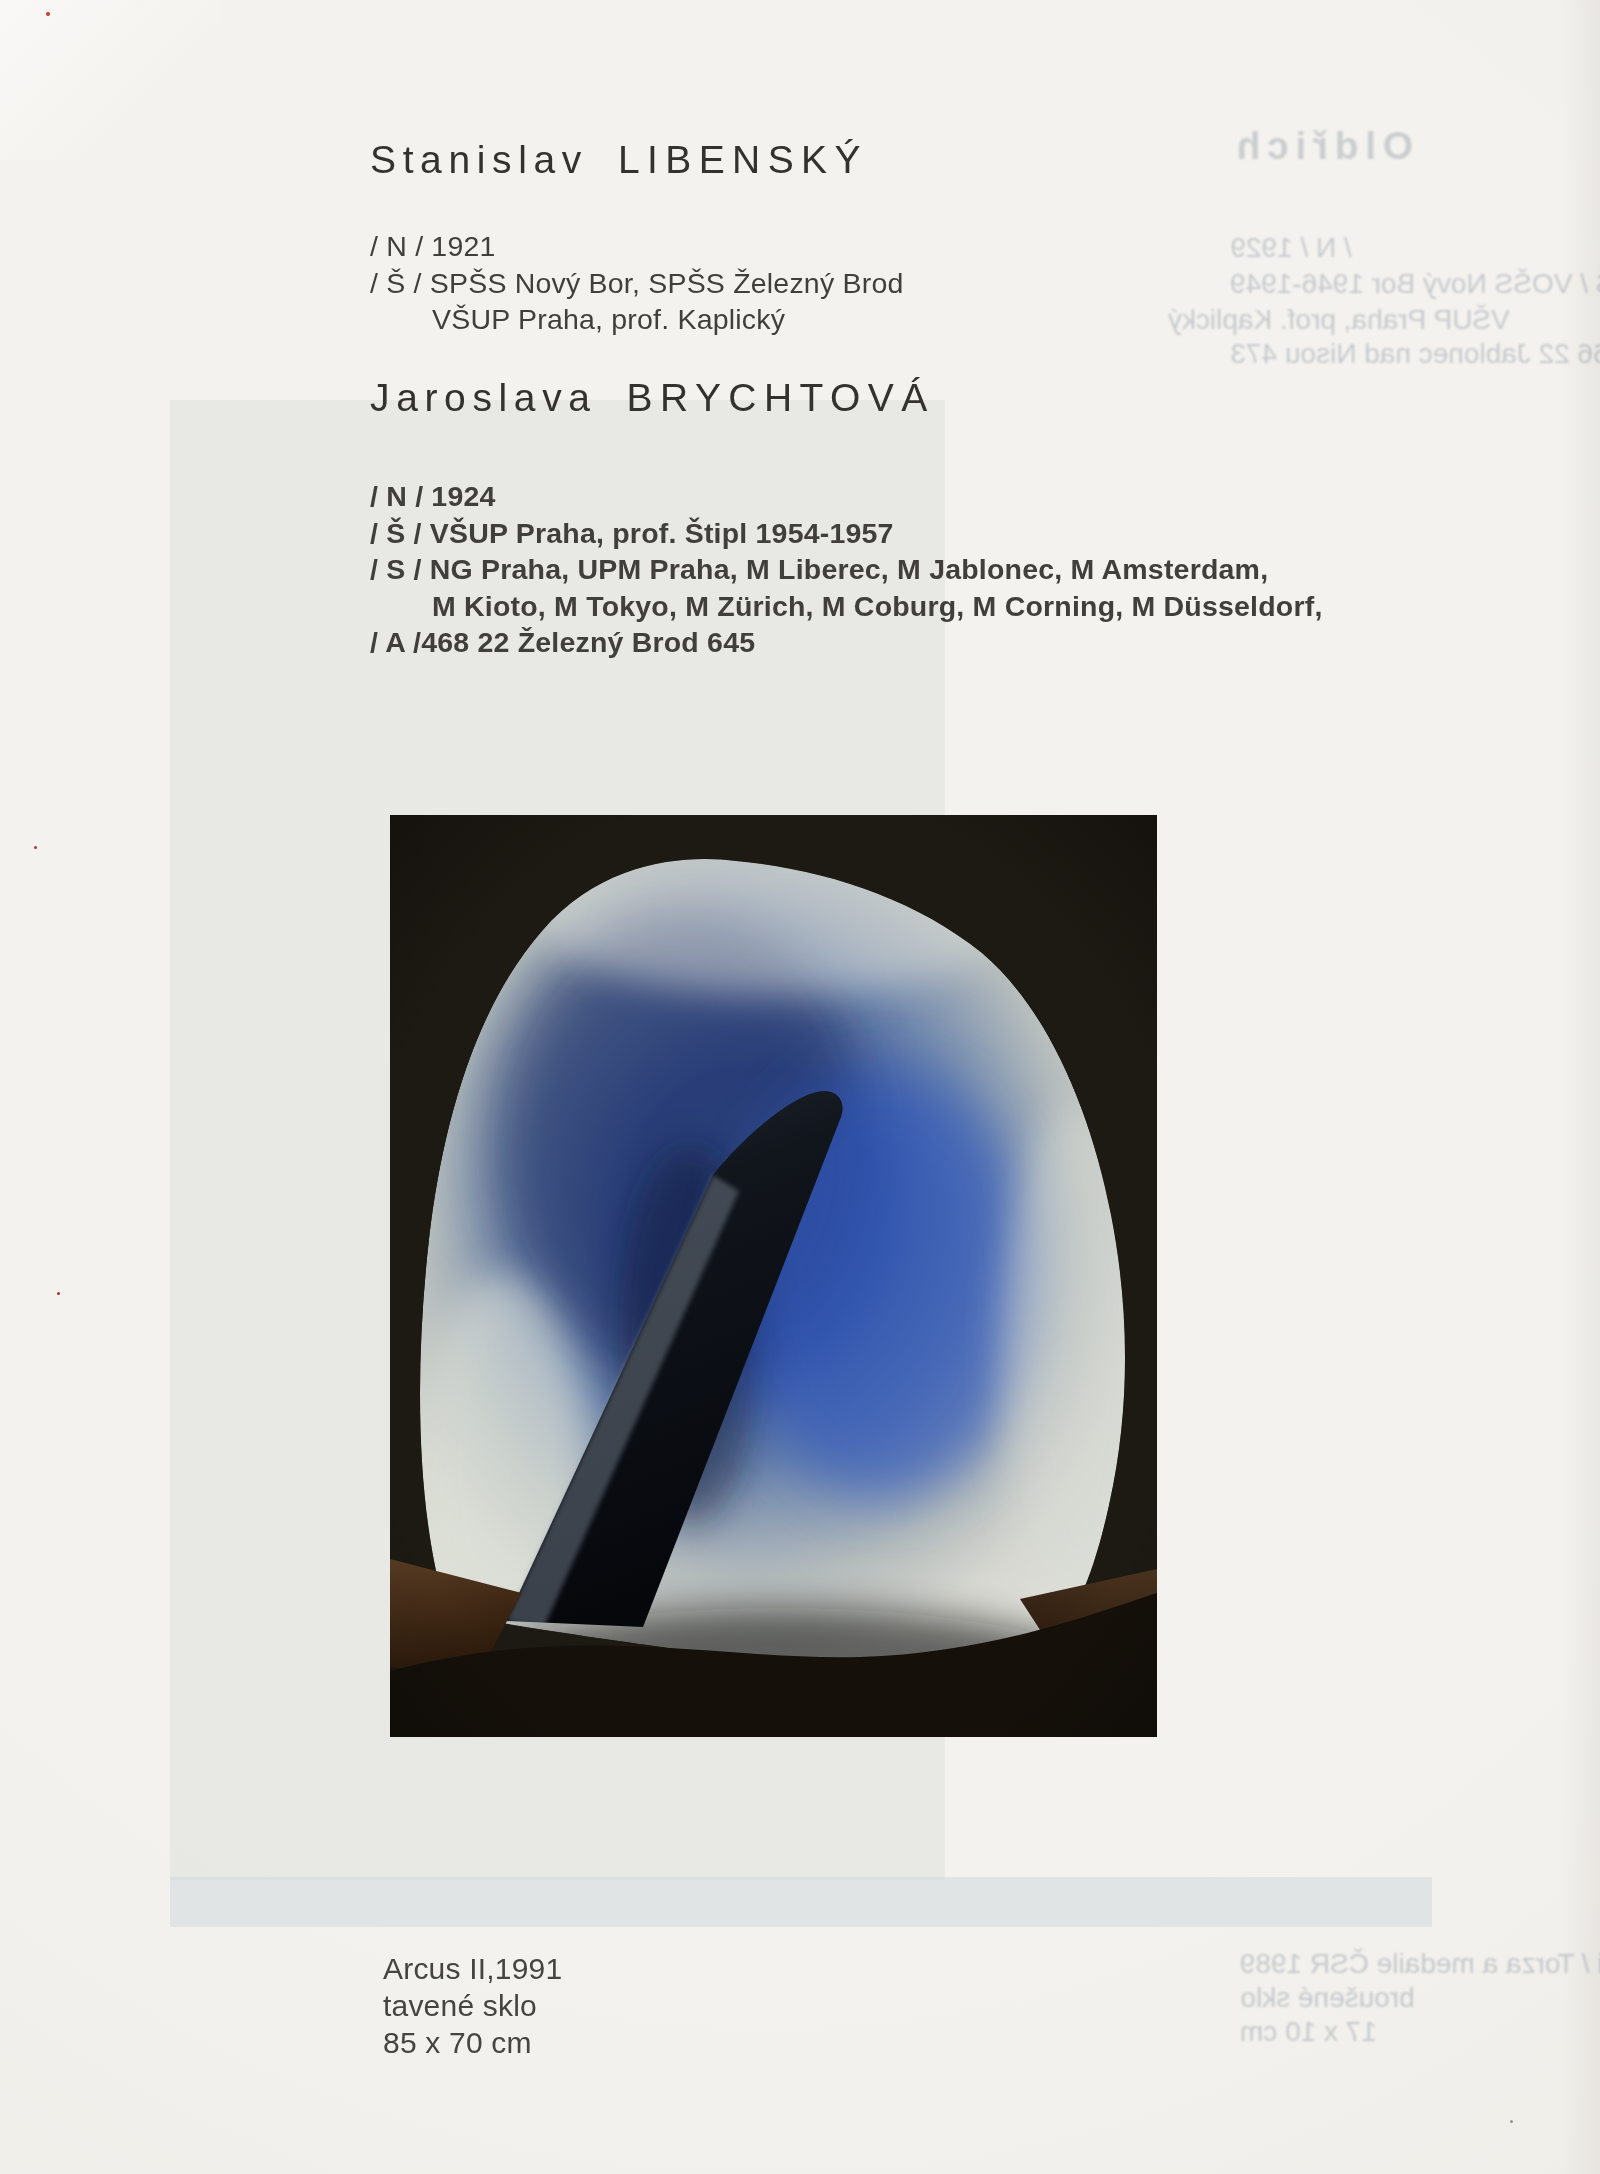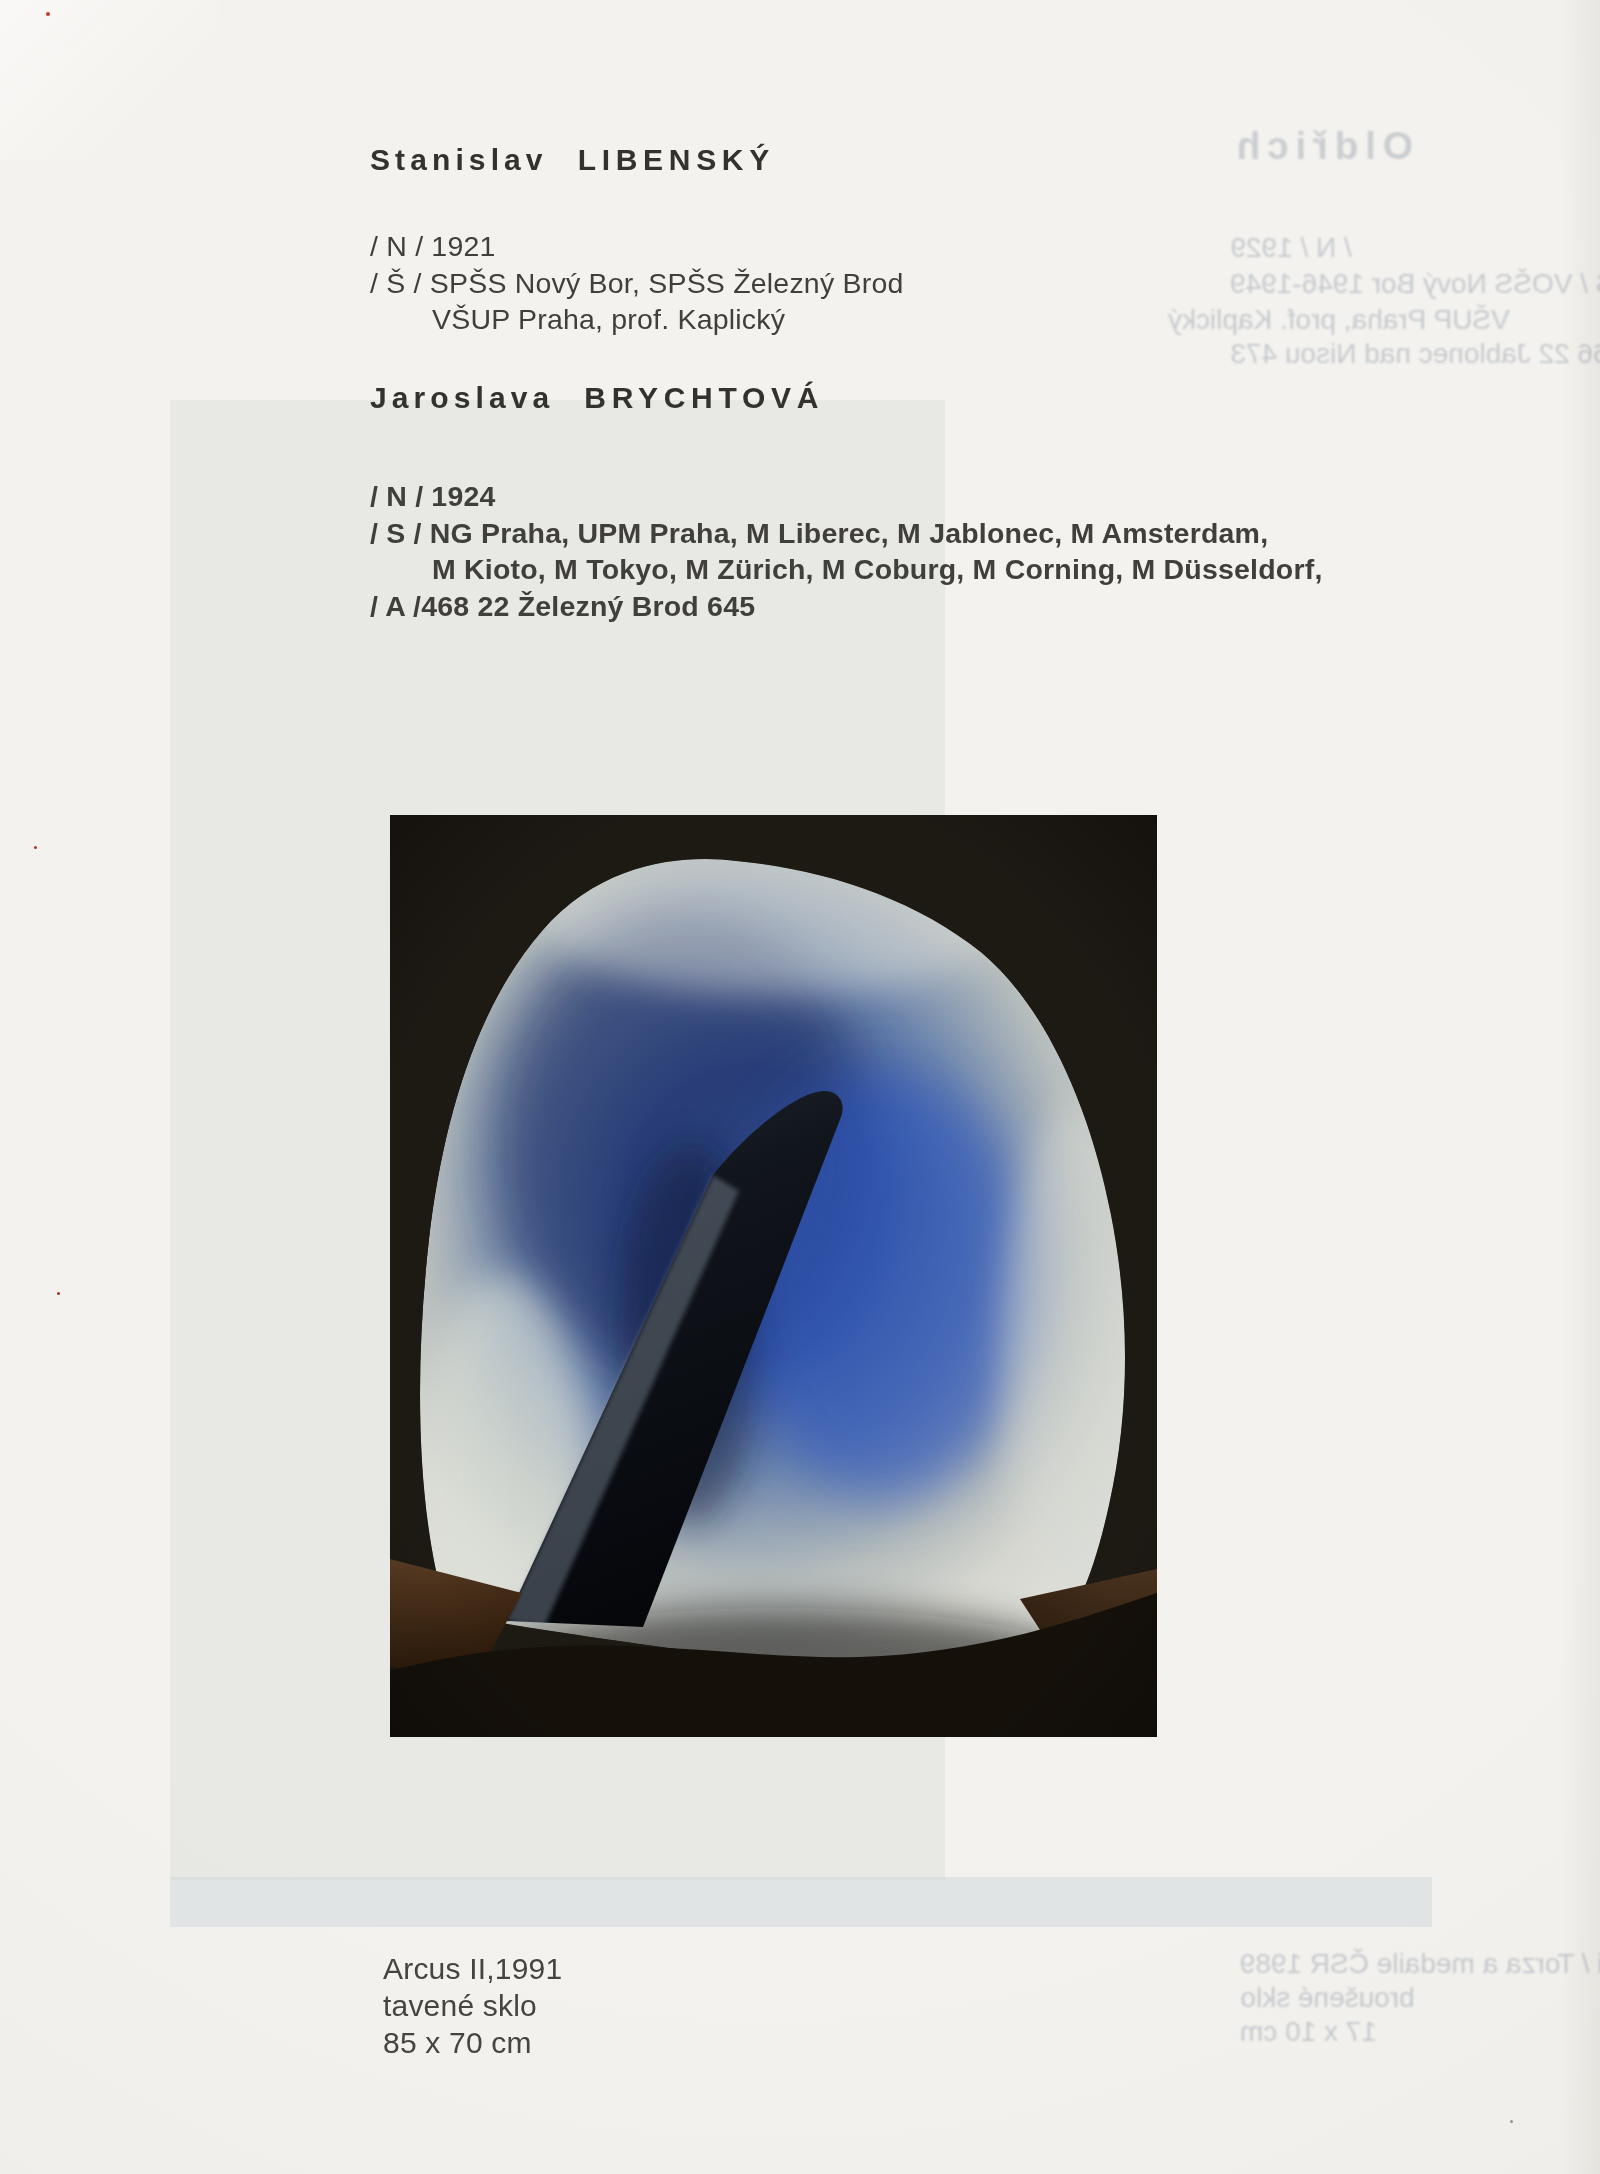--- a/index.html
+++ b/index.html
@@ -32,21 +32,21 @@
     font-size:28px;line-height:36px;
   }
   .ghost-title{
     font-weight:700;font-size:39px;letter-spacing:0.17em;
     color:rgba(120,134,152,0.33);
     filter:blur(1px);
   }
   
   .artist-name{
     position:absolute;left:370px;
-    font-weight:700;font-size:30px;line-height:44px;
+    font-weight:400;font-size:39px;line-height:44px;
     letter-spacing:0.17em;color:#33322e;white-space:nowrap;
   }
   .artist-name .surname{margin-left:30px;letter-spacing:0.19em;}
   .bio{
     position:absolute;left:370px;
     font-size:28.5px;line-height:36.5px;color:#403f3b;
     letter-spacing:0.2px;white-space:nowrap;
   }
   .bio .line{height:36.5px;}
   .bio .indent{padding-left:62px;}
@@ -100,20 +100,21 @@
     <div class="line">/ Š / SPŠS Nový Bor, SPŠS Železný Brod</div>
     <div class="line indent">VŠUP Praha, prof. Kaplický</div>
   </div>
 
   <div class="artist-name" style="top:376px;text-align:center;">
     <span>Jaroslava</span><span class="surname">BRYCHTOVÁ</span>
   </div>
 
   <div class="bio" style="top:478px;font-weight:bold;">
     <div class="line">/ N / 1924</div>
+    <div class="line">/ Š / VŠUP Praha, prof. Štipl 1954-1957</div>
     <div class="line">/ S / NG Praha, UPM Praha, M Liberec, M Jablonec, M Amsterdam,</div>
     <div class="line indent">M Kioto, M Tokyo, M Zürich, M Coburg, M Corning, M Düsseldorf,</div>
     <div class="line">/ A /468 22 Železný Brod 645</div>
   </div>
 
   <div class="photo">
     <svg viewBox="0 0 767 922" preserveAspectRatio="none">
       <defs>
         <radialGradient id="gBase" cx="0.47" cy="0.44" r="0.64">
           <stop offset="0" stop-color="#46649f"></stop>

